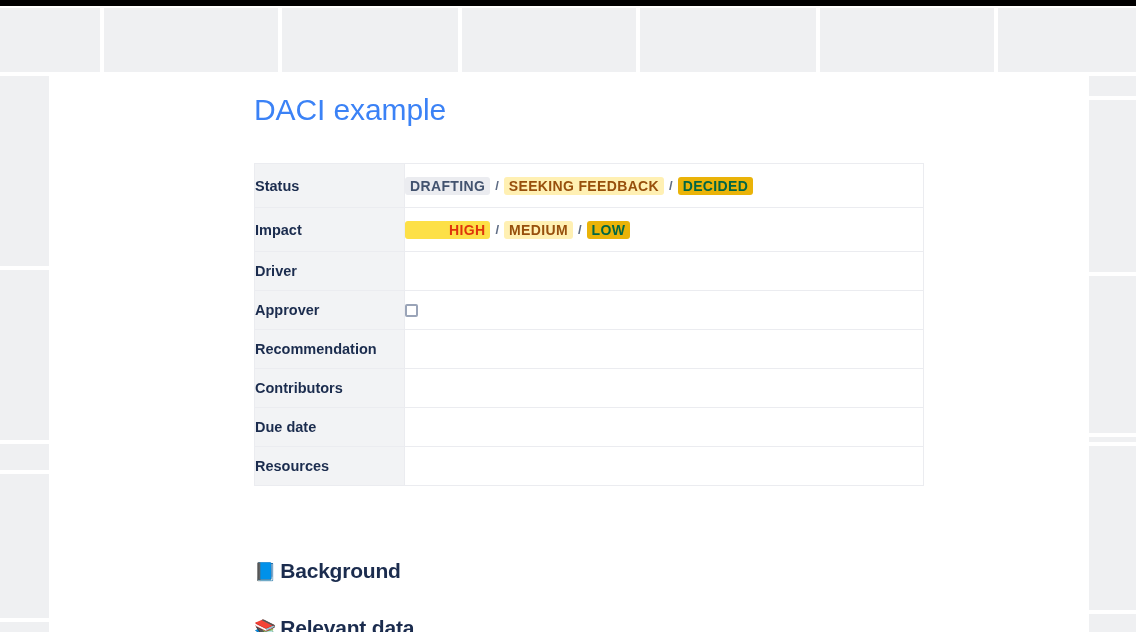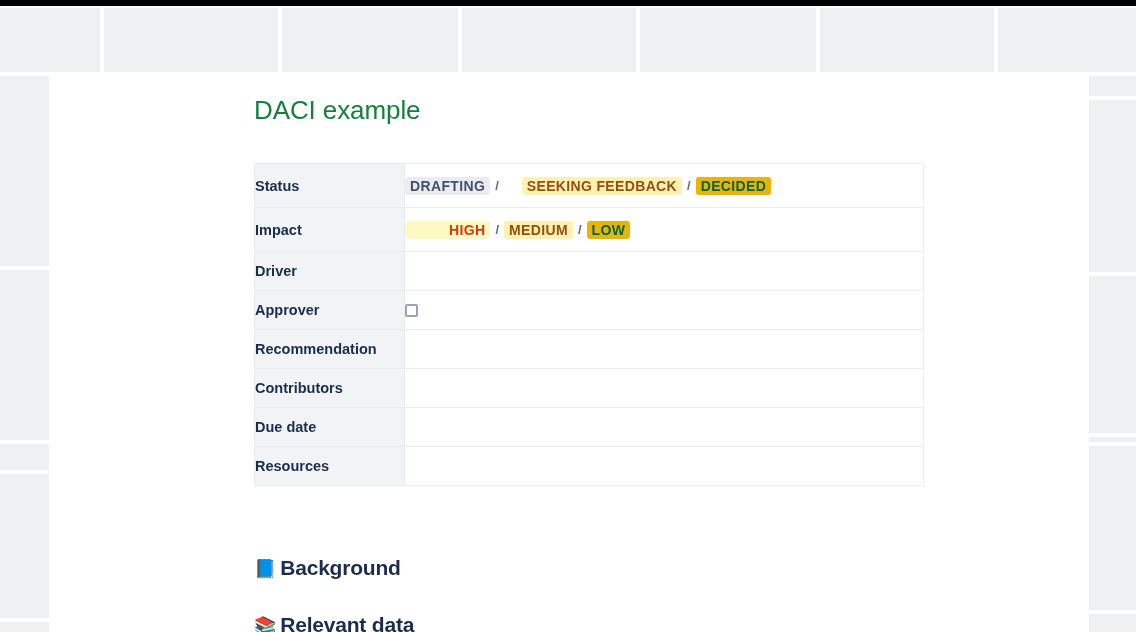--- a/index.html
+++ b/index.html
@@ -36,24 +36,24 @@
     left: 49px; top: 74px;
     width: 1040px; height: 558px;
     background: #ffffff;
     border-radius: 4px 4px 0 0;
     overflow: hidden;
   }
 
   #page-title {
     position: absolute;
     left: 205px; top: 20px;
-    font-size: 26px;
+    font-size: 30px;
     line-height: 32px;
     font-weight: 400;
-    color: #15803d;
+    color: #3b82f6;
     letter-spacing: -0.1px;
     white-space: nowrap;
   }
 
   
   #daci-table {
     position: absolute;
     left: 205px; top: 89px;
     width: 670px;
     border-collapse: collapse;
@@ -93,41 +93,41 @@
   }
   .sep {
     display: inline-block;
     color: #5e6c84;
     font-size: 13px;
     font-weight: bold;
     margin: 0 5px;
     vertical-align: middle;
   }
   .b-gray   { background: #ebecf0; color: #42526e; }
-  .b-orange { background: #fff0b3; color: #974f0c; margin-left: 18px; }
+  .b-orange { background: #fff0b3; color: #974f0c; }
   .b-green  { background: #eab308; color: #006644; }
-  .b-red    { background: #fef9c3; color: #de350b; padding-left: 44px; }
+  .b-red    { background: #fde047; color: #de350b; padding-left: 44px; }
   .b-yellow { background: #fff0b3; color: #974f0c; }
 
   
   .tickbox {
     display: inline-block;
     width: 13px; height: 13px;
     border: 2px solid #9aa4b8;
     border-radius: 2px;
     background: #ffffff;
     vertical-align: middle;
   }
 
   
   .section-heading {
     position: absolute;
     left: 205px;
     font-size: 21px;
-    line-height: 26px;
+    line-height: 32px;
     font-weight: bold;
     color: #1b2c4e;
     white-space: nowrap;
     letter-spacing: -0.2px;
   }
   .section-heading .emoji {
     font-size: 18px;
     margin-right: 4px;
     vertical-align: baseline;
   }

